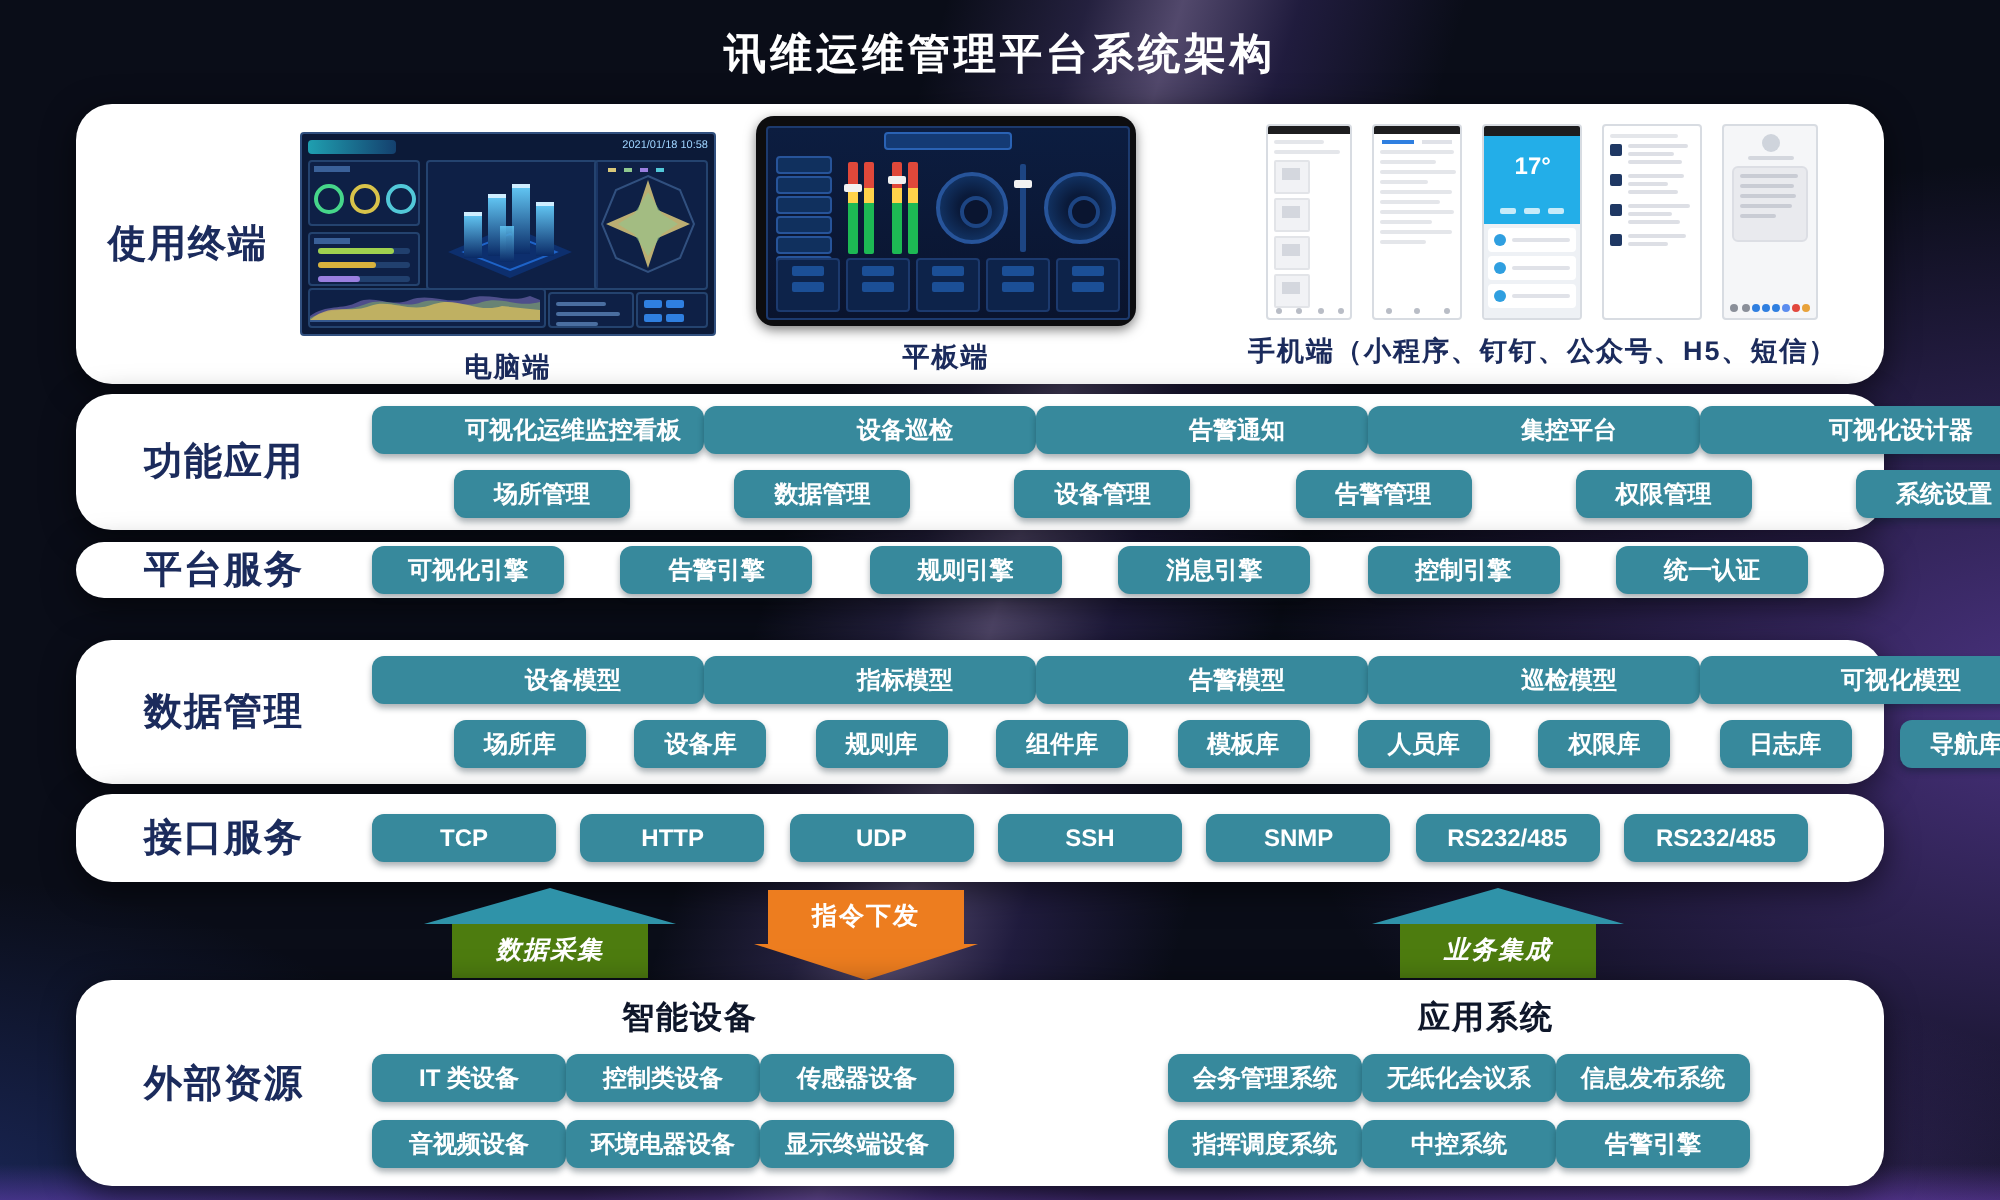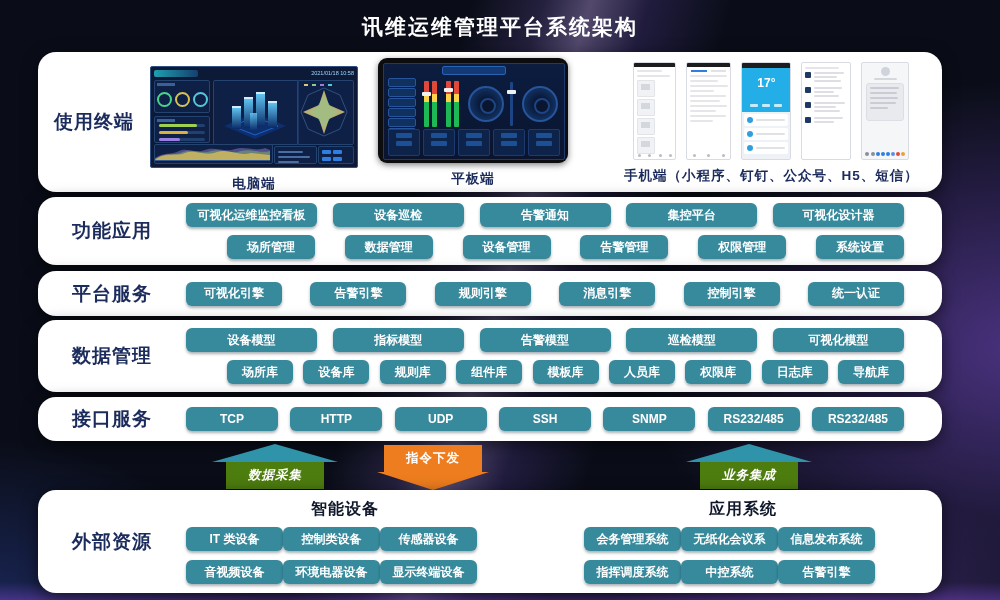--- a/index.html
+++ b/index.html
@@ -18,26 +18,26 @@
     color:#ffffff;font-size:21px;font-weight:bold;letter-spacing:2px;}
   .panel{position:absolute;left:38px;width:904px;background:#ffffff;border-radius:18px;
     box-shadow:0 4px 16px rgba(0,0,0,.55);display:flex;align-items:center;}
   .row-label{flex:none;width:148px;text-align:center;color:#1b2b5c;font-size:19px;font-weight:bold;letter-spacing:1px;}
   .content{flex:1;padding-right:38px;}
   .btn-row{display:flex;justify-content:space-between;align-items:center;}
   .btn-row + .btn-row{margin-top:8px;margin-left:41px;}
   .chip{background:#37899c;color:#ffffff;font-weight:bold;font-size:12px;height:24px;
     border-radius:6px;display:flex;align-items:center;justify-content:center;
     box-shadow:0 2px 3px rgba(10,30,40,.35);white-space:nowrap;}
-  .w-lg{width:131px;} .w-md{width:96px;} .w-sm{width:88px;} .w-xs{width:66px;} .w-if{width:92px;} .w-ex{width:97px;}
+  .w-lg{width:131px;padding-left:35px;} .w-md{width:96px;} .w-sm{width:88px;} .w-xs{width:66px;} .w-if{width:92px;} .w-ex{width:97px;}
 
   
   #panel-terminals{top:52px;height:140px;align-items:flex-start;}
   #panel-apps{top:197px;height:68px;}
-  #panel-platform{top:271px;height:45px;}
+  #panel-platform{top:271px;height:28px;}
   #panel-data{top:320px;height:72px;}
   #panel-interfaces{top:397px;height:44px;}
   #panel-external{top:490px;height:103px;align-items:center;}
 
   
   #panel-terminals .row-label{width:112px;align-self:center;}
   .terminal-col{display:flex;flex-direction:column;align-items:center;}
   .caption{color:#1b2b5c;font-size:13.5px;font-weight:bold;margin-top:7px;letter-spacing:1px;}
 
   

